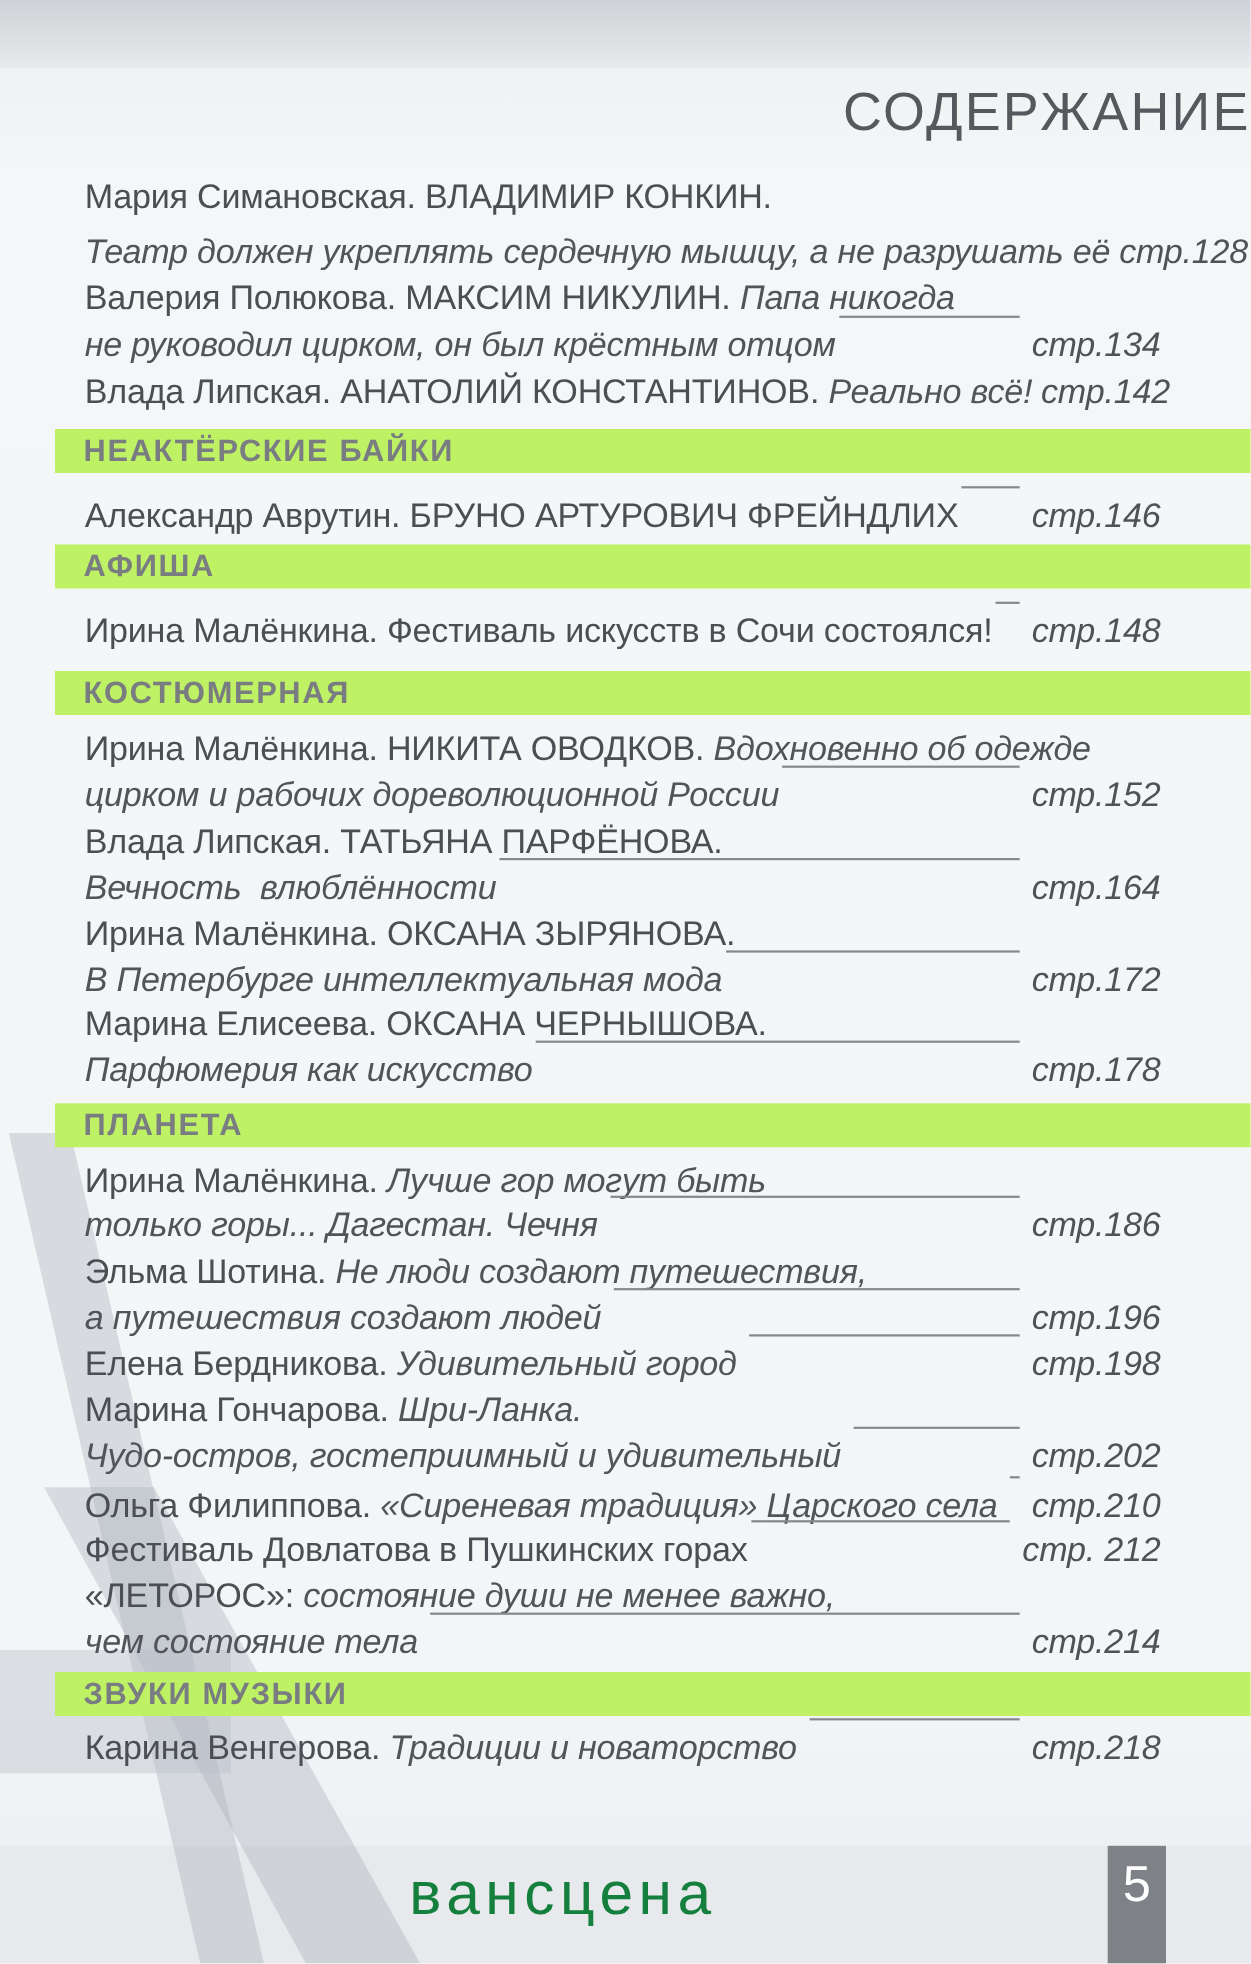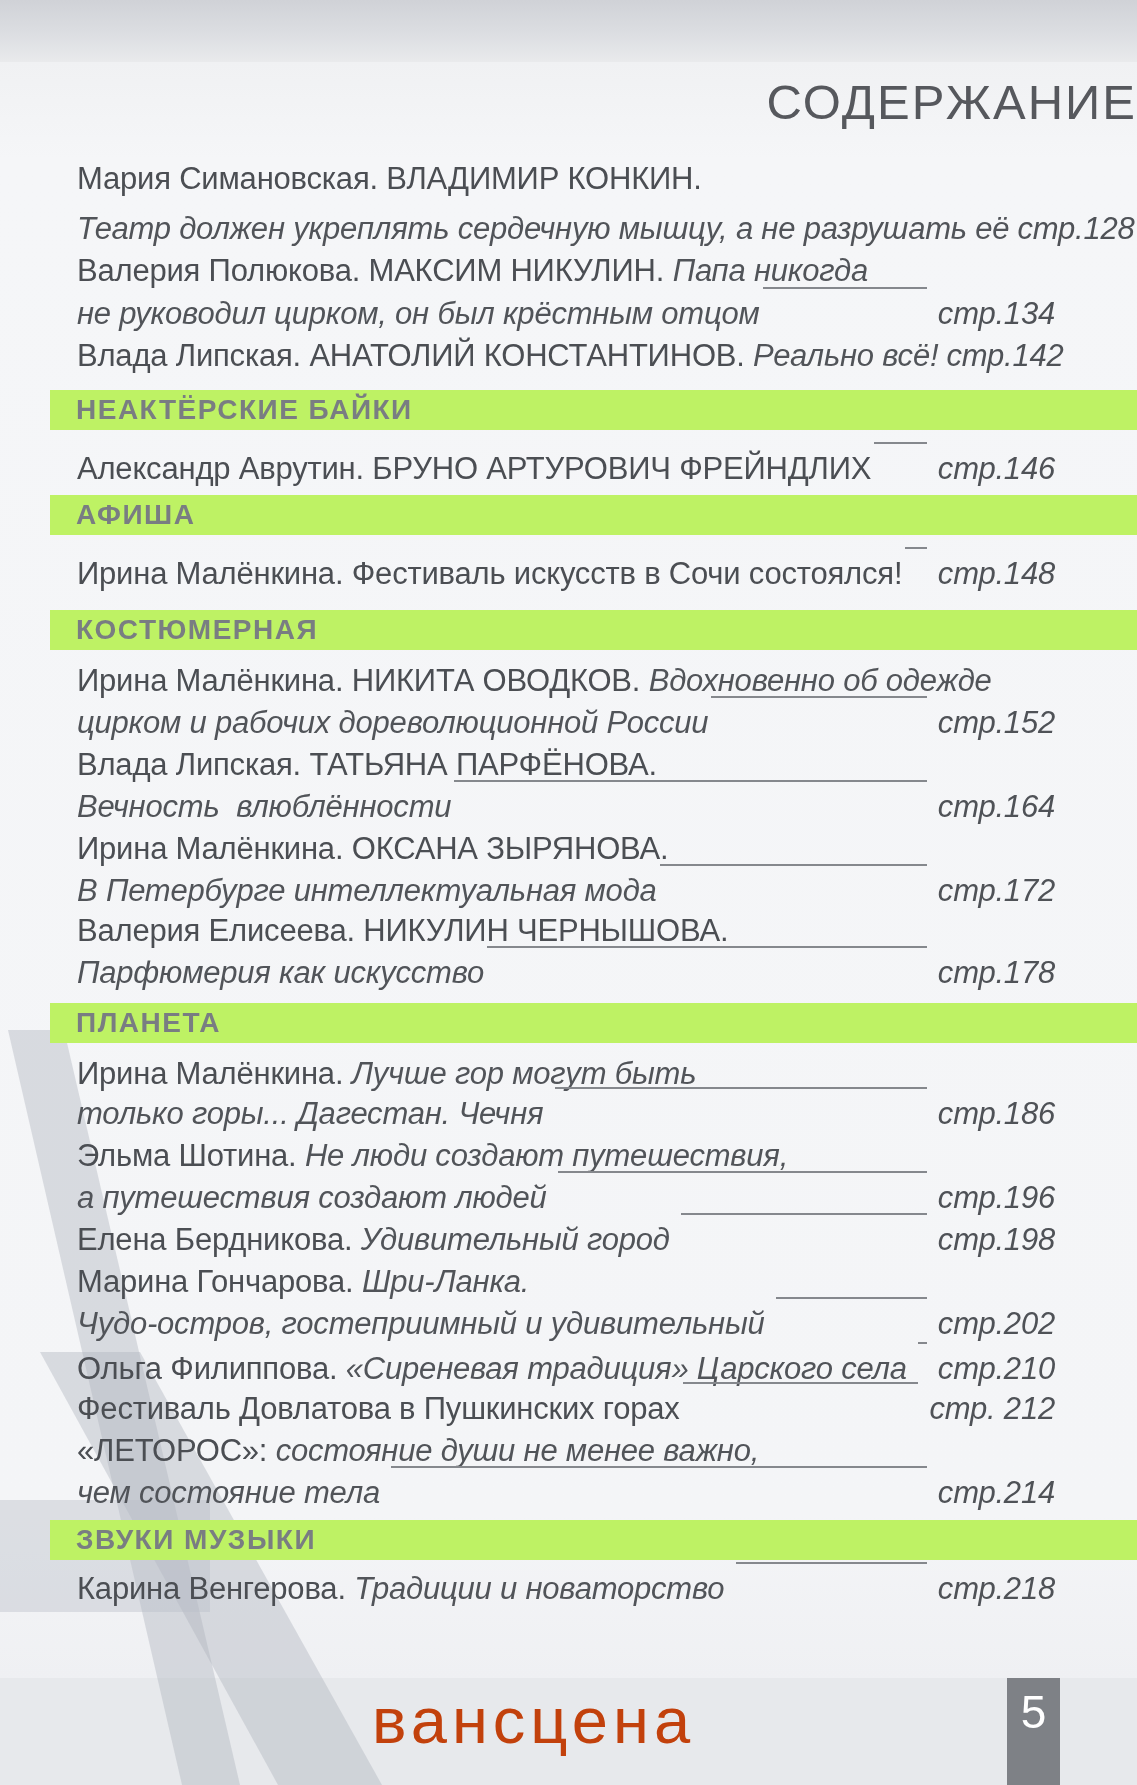--- a/index.html
+++ b/index.html
@@ -20,22 +20,22 @@
   }
   
   svg.marks{position:absolute;left:0;top:0;z-index:1;}
   
   .footer-band{
     position:absolute;left:0;top:1678px;width:100%;height:107px;
     background:#e7e9ec;z-index:0;
   }
   .watermark-word{
     position:absolute;left:372px;top:1676px;z-index:2;
-    font-size:65px;line-height:90px;letter-spacing:5px;
-    color:#c2410c;font-weight:400;
+    font-size:55px;line-height:90px;letter-spacing:5px;
+    color:#15803d;font-weight:400;
   }
   .page-num-box{
     position:absolute;left:1007px;top:1678px;width:53px;height:107px;
     background:#7e8186;z-index:3;text-align:center;
   }
   .page-num-box .num{
     display:block;margin-top:8px;font-size:46px;line-height:52px;color:#ffffff;
   }
   
   .doc-title{
@@ -105,21 +105,21 @@
 <div class="band" style="top:610px">
     <span class="lbl">КОСТЮМЕРНАЯ</span>
   </div>
 
 <div class="row no-lead" style="top:662px"><span class="a">Ирина Малёнкина. НИКИТА ОВОДКОВ. </span><span class="b">Вдохновенно об одежде</span><span class="pg"></span></div>
 <div class="row" style="top:704px"><span class="a"></span><span class="b">цирком и рабочих дореволюционной России</span><span class="lead"></span><span class="pg">стр.152</span></div>
 <div class="row no-lead" style="top:746px"><span class="a">Влада Липская. ТАТЬЯНА ПАРФЁНОВА.</span><span class="b"></span><span class="pg"></span></div>
 <div class="row" style="top:788px"><span class="a"></span><span class="b">Вечность  влюблённости</span><span class="lead"></span><span class="pg">стр.164</span></div>
 <div class="row no-lead" style="top:830px"><span class="a">Ирина Малёнкина. ОКСАНА ЗЫРЯНОВА.</span><span class="b"></span><span class="pg"></span></div>
 <div class="row" style="top:872px"><span class="a"></span><span class="b">В Петербурге интеллектуальная мода</span><span class="lead"></span><span class="pg">стр.172</span></div>
-<div class="row no-lead" style="top:912px"><span class="a">Валерия Елисеева. НИКУЛИН ЧЕРНЫШОВА.</span><span class="b"></span><span class="pg"></span></div>
+<div class="row no-lead" style="top:912px"><span class="a">Марина Елисеева. ОКСАНА ЧЕРНЫШОВА.</span><span class="b"></span><span class="pg"></span></div>
 <div class="row" style="top:954px"><span class="a"></span><span class="b">Парфюмерия как искусство</span><span class="lead"></span><span class="pg">стр.178</span></div>
 
 <div class="band" style="top:1003px">
     <span class="lbl">ПЛАНЕТА</span>
   </div>
 
 <div class="row no-lead" style="top:1055px"><span class="a">Ирина Малёнкина. </span><span class="b">Лучше гор могут быть</span><span class="pg"></span></div>
 <div class="row" style="top:1095px"><span class="a"></span><span class="b">только горы... Дагестан. Чечня </span><span class="lead"></span><span class="pg">стр.186</span></div>
 <div class="row no-lead" style="top:1137px"><span class="a">Эльма Шотина. </span><span class="b">Не люди создают путешествия,</span><span class="pg"></span></div>
 <div class="row" style="top:1179px"><span class="a"></span><span class="b">а путешествия создают людей </span><span class="lead"></span><span class="pg">стр.196</span></div>

